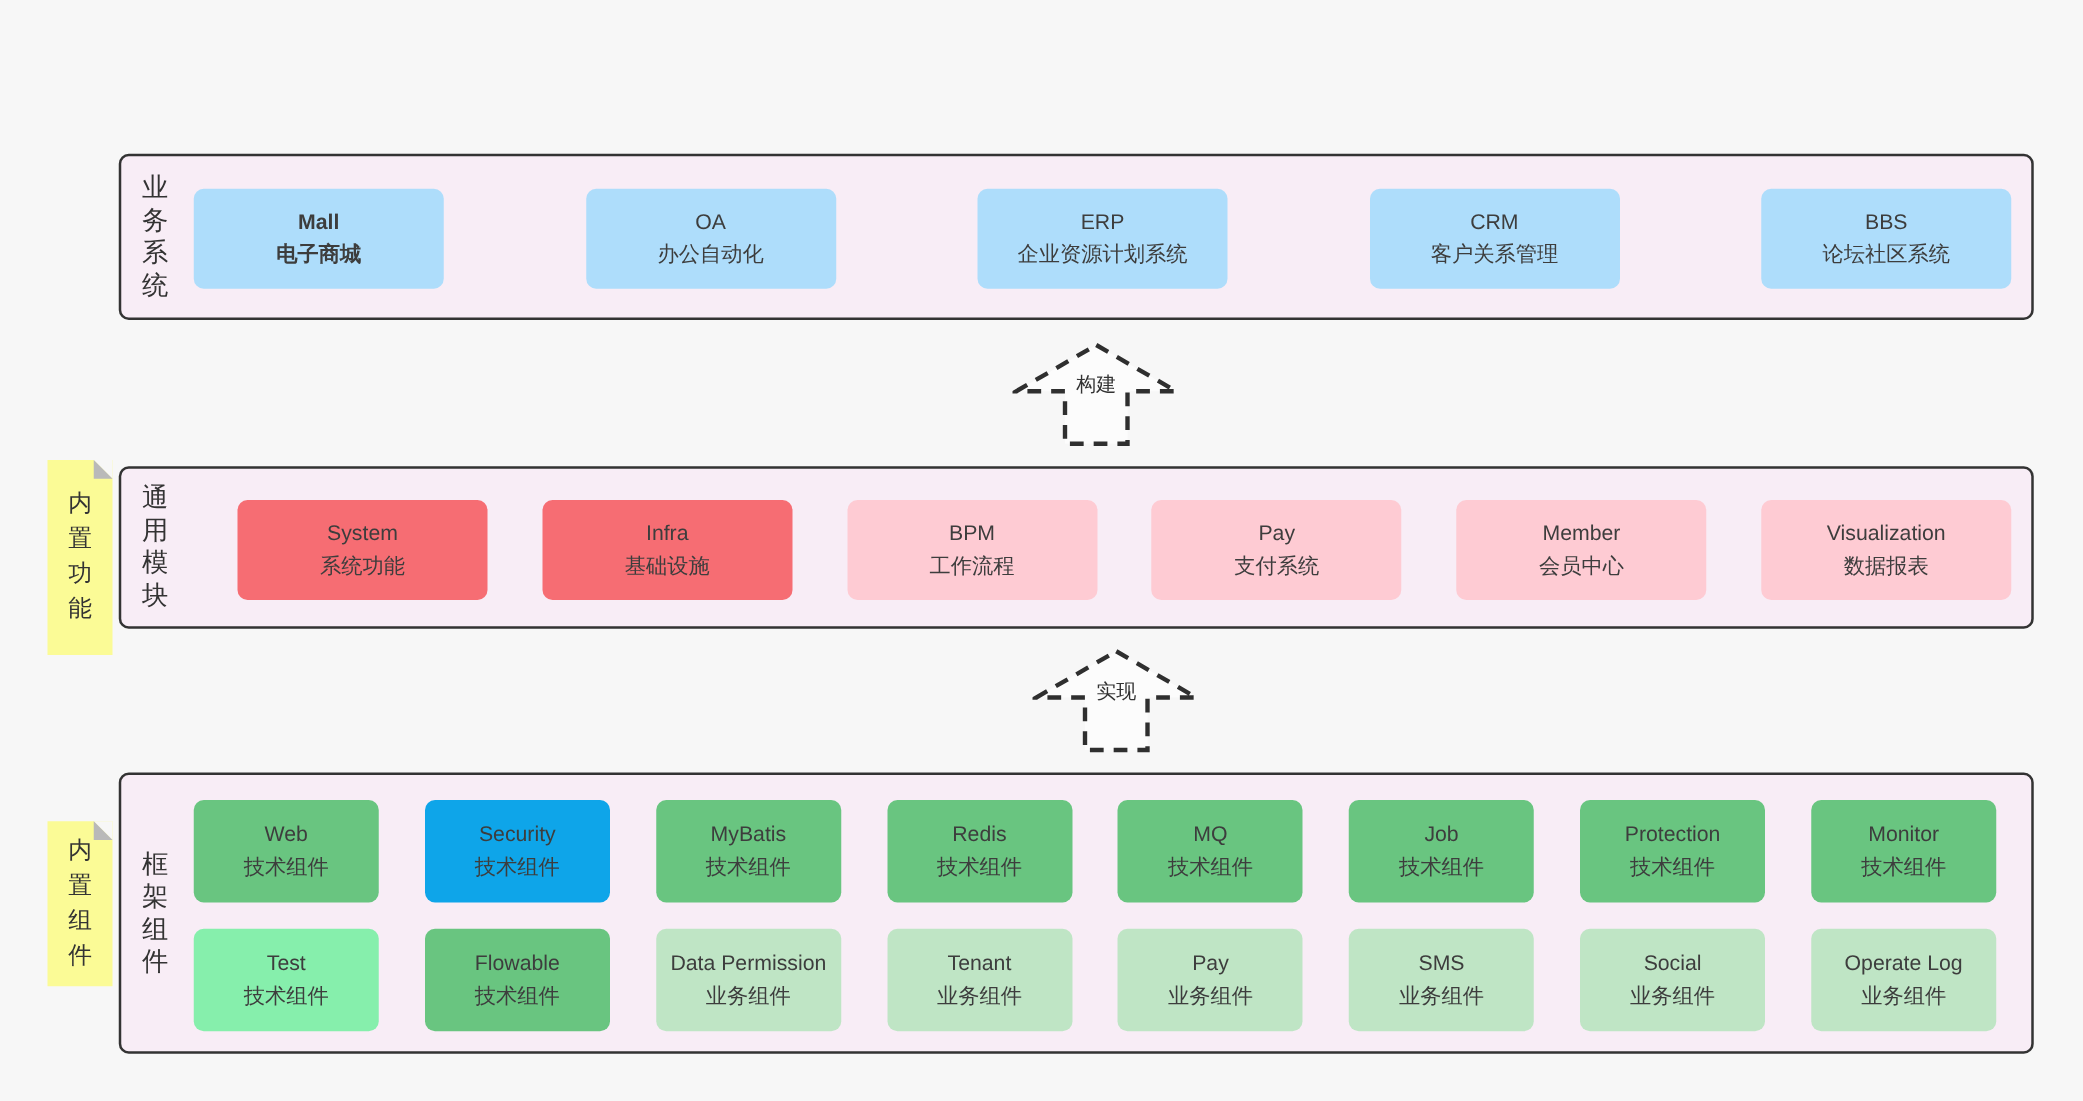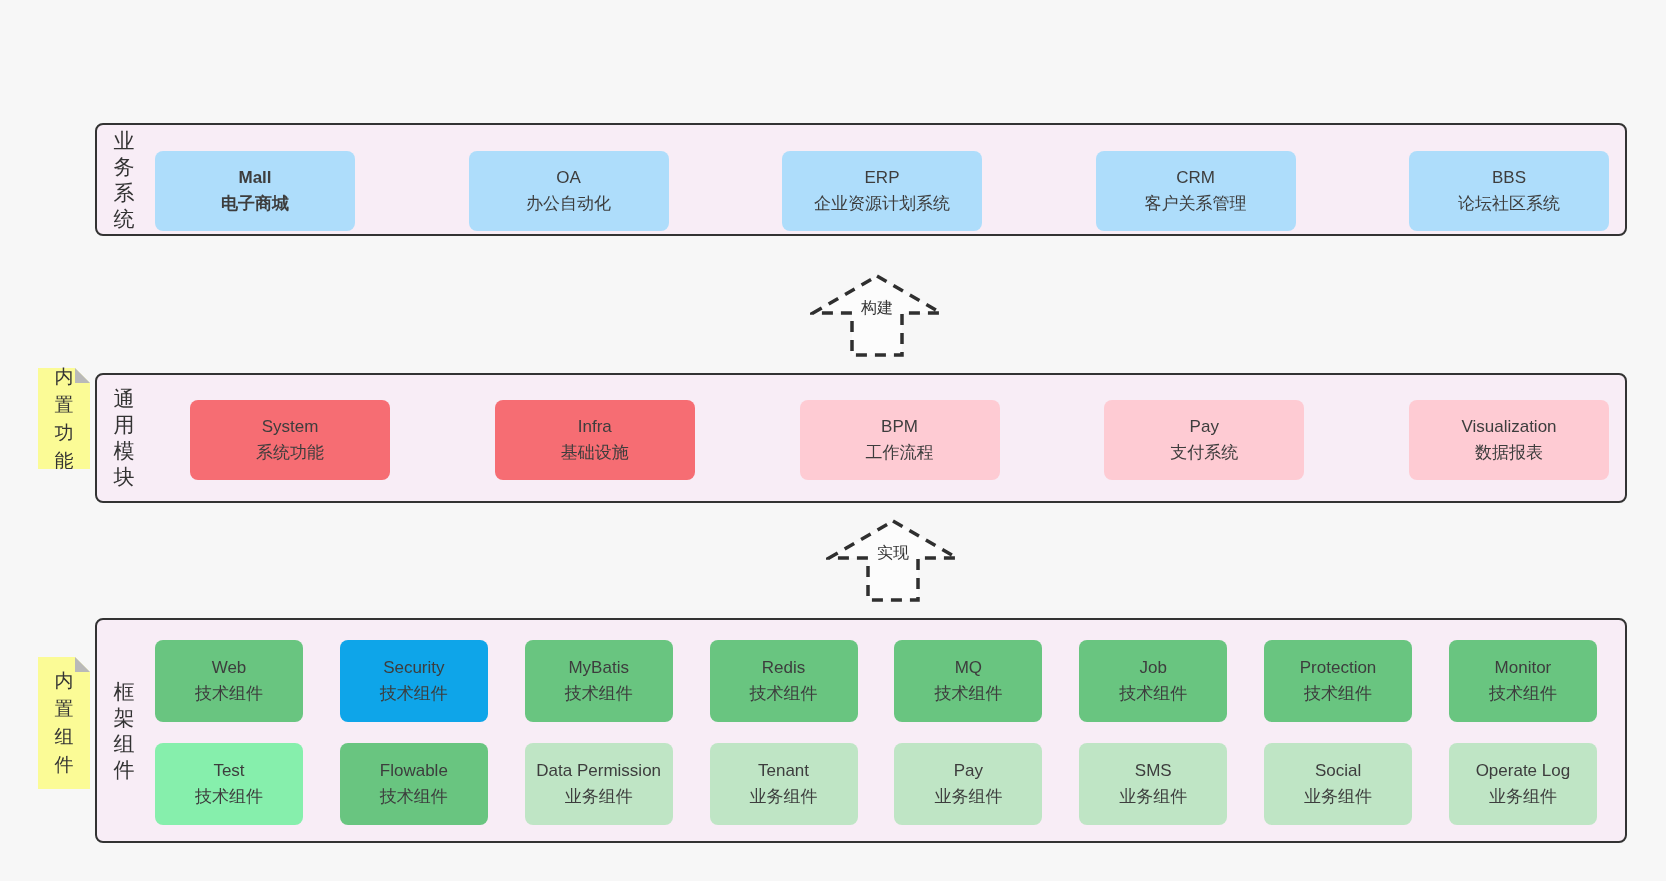--- a/index.html
+++ b/index.html
@@ -12,21 +12,21 @@
     width:1666px;height:881px;background:var(--page-bg);
     font-family:"Liberation Sans","DejaVu Sans",sans-serif;color:var(--text);
   }
   .canvas{position:relative;width:1666px;height:881px;overflow:hidden;}
 
   
   .panel{
     position:absolute;left:95px;width:1532px;box-sizing:border-box;
     background:var(--panel-bg);border:2px solid var(--panel-border);border-radius:8px;z-index:2;
   }
-  #sec-0{top:123px;height:113px;}
+  #sec-0{top:123px;height:133px;}
   #sec-1{top:373px;height:130px;}
   #sec-2{top:618px;height:225px;}
 
   
   .v-label{
     position:absolute;left:12px;top:50%;transform:translateY(-50%);
     width:30px;text-align:center;font-size:21px;line-height:26px;
     word-break:break-all;line-break:anywhere;color:#333;
   }
 
@@ -40,21 +40,21 @@
 
   .box{
     border-radius:8px;display:flex;flex-direction:column;align-items:center;justify-content:center;
     font-size:17px;line-height:26px;text-align:center;color:#3d3d3d;padding:2px;box-sizing:border-box;
   }
   .row6 .box{width:200px;height:80px;}
   .row8 .box{width:148px;height:82px;}
 
   
   .note{position:absolute;left:38px;width:52px;background:var(--note-bg);z-index:1;}
-  #note-0{top:368px;height:101px;}
+  #note-0{top:368px;height:156px;}
   #note-1{top:657px;height:132px;}
   .note::before{
     content:"";position:absolute;top:0;right:0;width:0;height:0;
     border-top:15px solid var(--page-bg);border-left:15px solid transparent;
   }
   .note::after{
     content:"";position:absolute;top:0;right:0;width:0;height:0;
     border-bottom:15px solid var(--note-fold);border-right:15px solid transparent;
   }
   .note .v-label{
@@ -129,20 +129,24 @@
         </div>
         <div class="box" style="background: rgb(254, 203, 211);">
           <div>BPM</div>
           <div>工作流程</div>
         </div>
         <div class="box" style="background: rgb(254, 203, 211);">
           <div>Pay</div>
           <div>支付系统</div>
         </div>
         <div class="box" style="background: rgb(254, 203, 211);">
+          <div>Member</div>
+          <div>会员中心</div>
+        </div>
+        <div class="box" style="background: rgb(254, 203, 211);">
           <div>Visualization</div>
           <div>数据报表</div>
         </div>
       </div>
   </section>
 
   <div class="arrow" id="arrow-1">
     <svg viewBox="0 0 134 85">
       <path d="M67 3 L131 40 L92 40 L92 82 L42 82 L42 40 L3 40 Z" fill="#fcfcfc" stroke="#2f2f2f" stroke-width="3.5" stroke-dasharray="11 8"></path>
     </svg>

